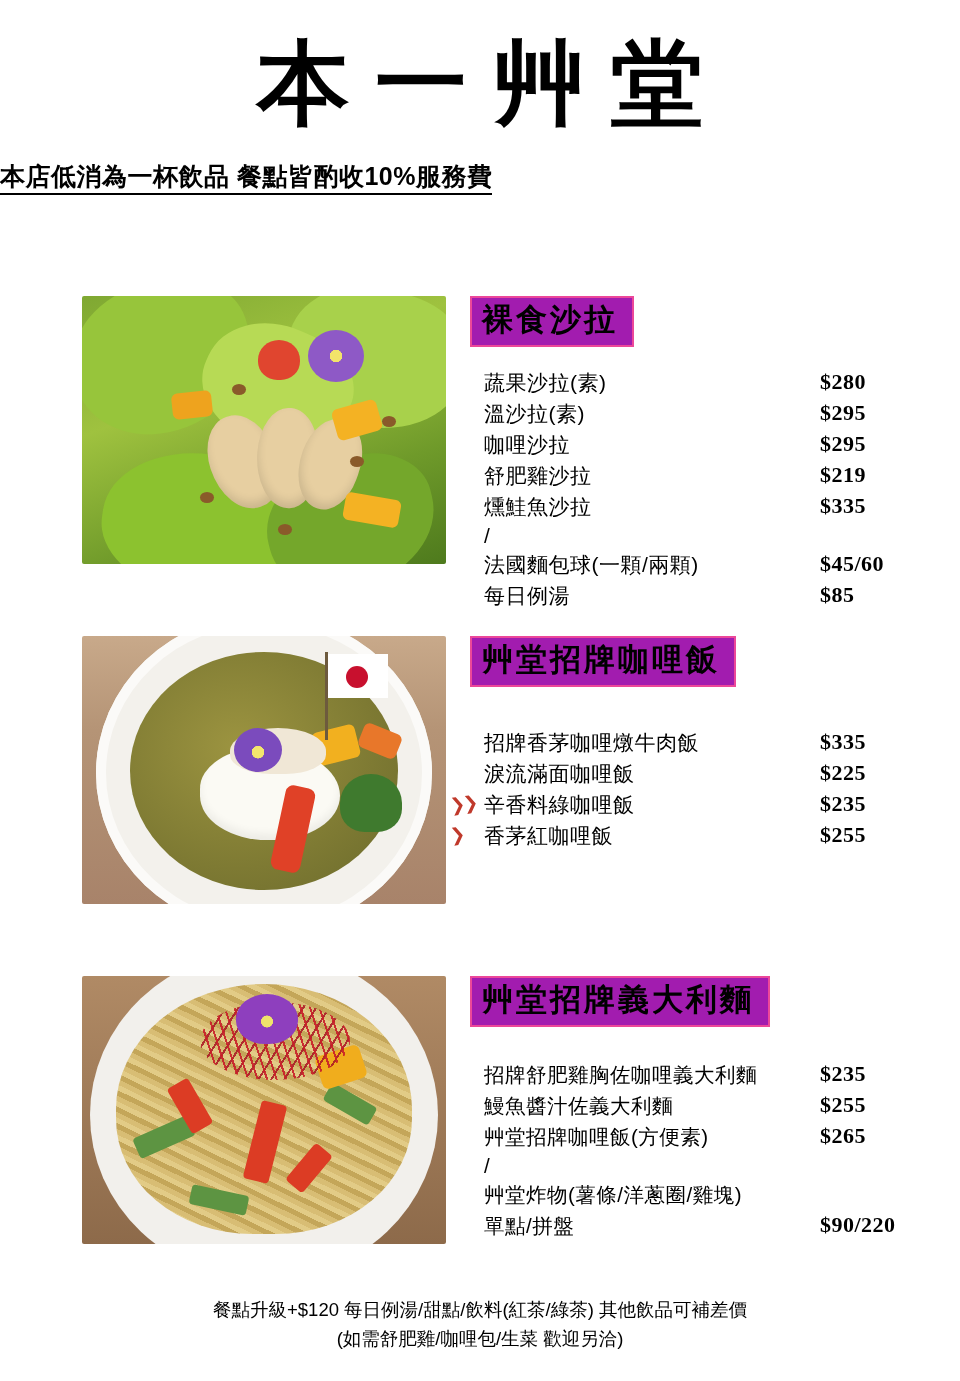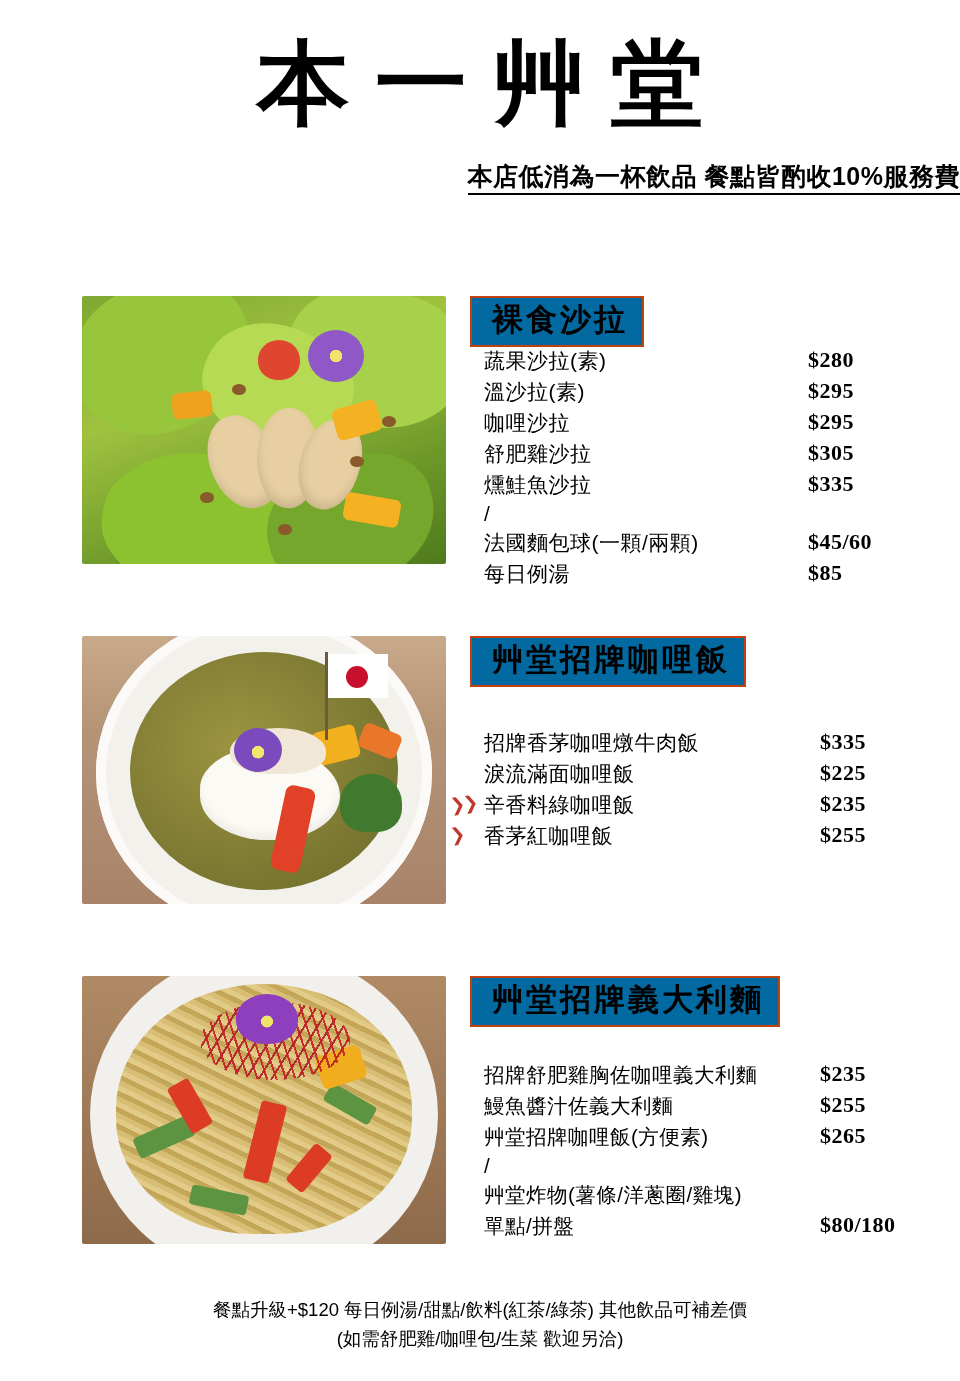--- a/index.html
+++ b/index.html
@@ -22,21 +22,21 @@
     font-family: "Liberation Serif", serif;
     font-weight: 700;
     font-size: 92px;
     letter-spacing: 26px;
     line-height: 1.15;
     margin: 32px 0 16px 0;
     padding-left: 26px;
     color: #000;
   }
   .menu-subtitle {
-    text-align: right;
+    text-align: left;
     font-size: 25px;
     font-weight: 600;
     margin-top: 22px;
     letter-spacing: 0.5px;
     color: #000;
   }
   .menu-subtitle span {
     border-bottom: 2px solid #000;
     padding-bottom: 3px;
   }
@@ -55,31 +55,32 @@
     overflow: hidden;
   }
   .section .content {
     position: absolute;
     left: 470px;
     width: 470px;
   }
 
   .sec-heading {
     display: inline-block;
-    border: 2px solid #c2410c;
-    padding: 6px 14px 8px 20px;
+    border: 2px solid #ec4899;
+    padding: 6px 14px 8px 10px;
     font-size: 31px;
     font-weight: 600;
     letter-spacing: 3px;
     line-height: 1.05;
     color: #000;
-    background: #0369a1;
+    background: #a21caf;
   }
 
   .items {
+    margin-top: 22px;
     padding-left: 14px;
   }
   .row {
     display: flex;
     align-items: baseline;
     margin-bottom: 3px;
     position: relative;
   }
   .row .name {
     font-size: 21px;
@@ -104,21 +105,21 @@
     position: absolute;
     left: -34px;
     top: 2px;
     color: #c0392b;
     font-size: 18px;
     letter-spacing: -2px;
     transform: rotate(-8deg);
   }
 
   
-  .sec-salad .row .price { left: 324px; text-align: right; }
+  .sec-salad .row .price { left: 336px; text-align: right; }
   .sec-curry .row .price { left: 336px; }
   .sec-pasta .row .price { left: 336px; }
   .sec-pasta .row .name { font-size: 20.5px; }
 
   
   .footer {
     position: absolute;
     left: 0;
     top: 1296px;
     width: 960px;
@@ -228,21 +229,21 @@
       <div class="row">
         <span class="name">溫沙拉(素)</span>
         <span class="price">$295</span>
       </div>
       <div class="row">
         <span class="name">咖哩沙拉</span>
         <span class="price">$295</span>
       </div>
       <div class="row">
         <span class="name">舒肥雞沙拉</span>
-        <span class="price">$305</span>
+        <span class="price">$219</span>
       </div>
       <div class="row">
         <span class="name">燻鮭魚沙拉</span>
         <span class="price">$335</span>
       </div>
       <div class="row sep">
         <span class="name">/</span>
       </div>
       <div class="row">
         <span class="name">法國麵包球(一顆/兩顆)</span>
@@ -330,21 +331,21 @@
       </div>
       <div class="row sep">
         <span class="name">/</span>
       </div>
       <div class="row">
         <span class="name">艸堂炸物(薯條/洋蔥圈/雞塊)</span>
         <span class="price"></span>
       </div>
       <div class="row">
         <span class="name">單點/拼盤</span>
-        <span class="price">$80/180</span>
+        <span class="price">$90/220</span>
       </div>
     </div>
   </div>
 </div>
 
 <div class="footer">
   <div>餐點升級+$120 每日例湯/甜點/飲料(紅茶/綠茶) 其他飲品可補差價</div>
   <div>(如需舒肥雞/咖哩包/生菜 歡迎另洽)</div>
 </div>
 

